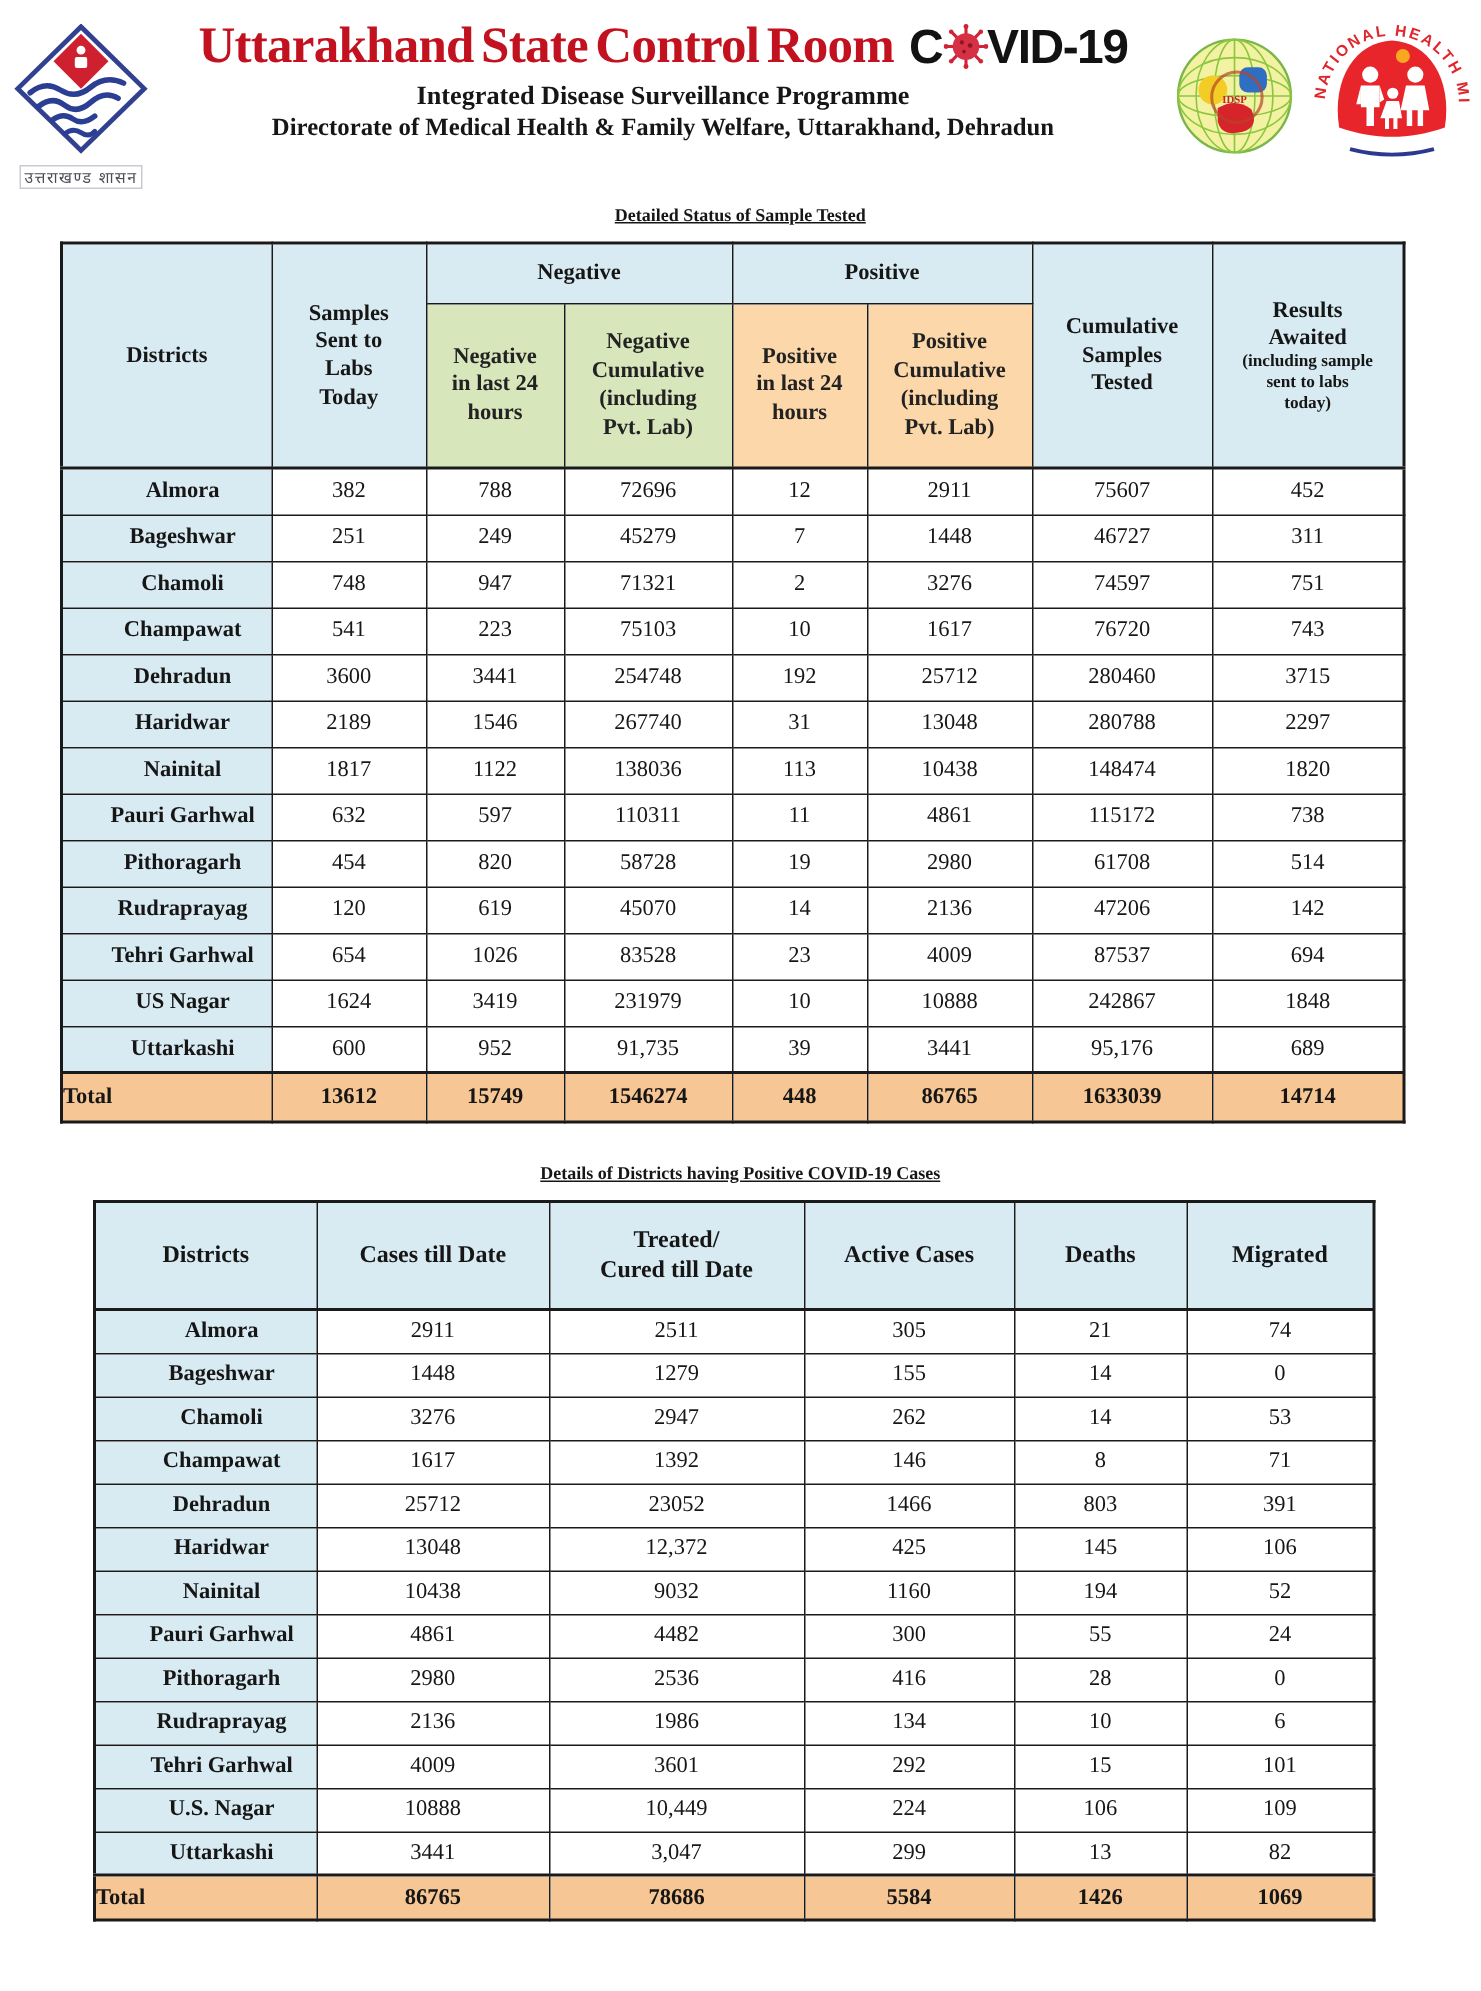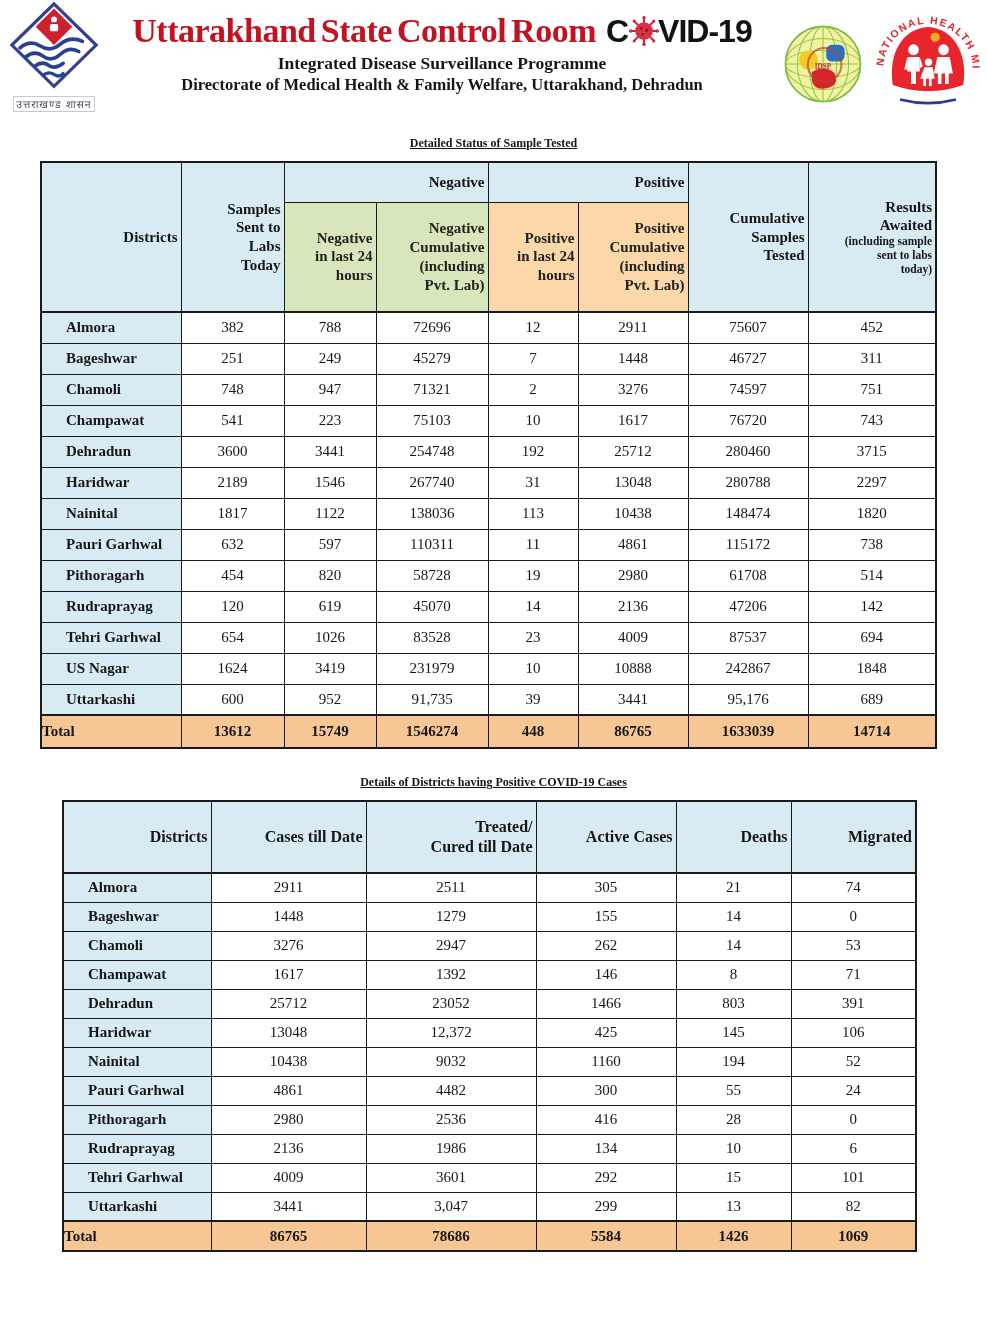--- a/index.html
+++ b/index.html
@@ -16,21 +16,21 @@
   body{
     width:987px;height:1327px;
     background:#ffffff;
     font-family:"Liberation Serif", serif;
     color:var(--ink);
     overflow:hidden;
     position:relative;
   }
   
   .hdr{position:relative;height:122px;}
-  .uk-logo{position:absolute;left:6px;top:2px;width:96px;text-align:center;}
+  .uk-logo{position:absolute;left:6px;top:16px;width:96px;text-align:center;}
   .uk-caption{
     font-family:"DejaVu Sans",sans-serif;
     font-size:10.5px;color:#4c4c58;letter-spacing:1px;
     border:1px solid #c9c9d4;padding:0 2px;display:inline-block;margin-top:-4px;
   }
   .hdr-center{position:absolute;left:96px;width:692px;top:12px;text-align:center;}
   .title-row{display:flex;justify-content:center;align-items:center;gap:10px;white-space:nowrap;}
   .main-title{
     font-size:34px;font-weight:bold;color:var(--titlered);
     word-spacing:-3px;letter-spacing:-0.5px;
@@ -57,28 +57,28 @@
     border:2px solid var(--border);
     font-size:15px;
   }
   th,td{
     border:1px solid var(--border);
     text-align:center;vertical-align:middle;
     padding:1px 3px;overflow:hidden;
   }
   th{
     background:var(--blue);
-    font-weight:bold;white-space:pre-line;line-height:1.25;text-align:right;
+    font-weight:bold;white-space:pre-line;line-height:1.25;
   }
   th.green{background:var(--green);color:#222;}
   th.orange{background:var(--orange);color:#222;}
   .note{display:block;font-size:11.5px;font-weight:bold;line-height:1.2;}
   td.dist{
     background:var(--blue);font-weight:bold;
-    text-align:left;padding-left:24px;
+    text-align:center;padding-left:24px;
   }
   tr.total td{
     background:var(--totalbg);font-weight:bold;text-align:center;
   }
   tr.total td.dist{text-align:left;padding-left:0;}
   tbody{border-top:2px solid var(--border);}
   tr.total{border-top:2px solid var(--border);}
   
   .t1{margin-left:40px;width:895px;}
   .t1 thead tr.group-row{height:40px;}
@@ -492,20 +492,28 @@
       </tr>
       <tr>
         <td class="dist">Tehri Garhwal</td>
         <td class="num">4009</td>
         <td class="num">3601</td>
         <td class="num">292</td>
         <td class="num">15</td>
         <td class="num">101</td>
       </tr>
       <tr>
+        <td class="dist">U.S. Nagar</td>
+        <td class="num">10888</td>
+        <td class="num">10,449</td>
+        <td class="num">224</td>
+        <td class="num">106</td>
+        <td class="num">109</td>
+      </tr>
+      <tr>
         <td class="dist">Uttarkashi</td>
         <td class="num">3441</td>
         <td class="num">3,047</td>
         <td class="num">299</td>
         <td class="num">13</td>
         <td class="num">82</td>
       </tr>
     </tbody>
   <tbody>
     <tr class="total">

